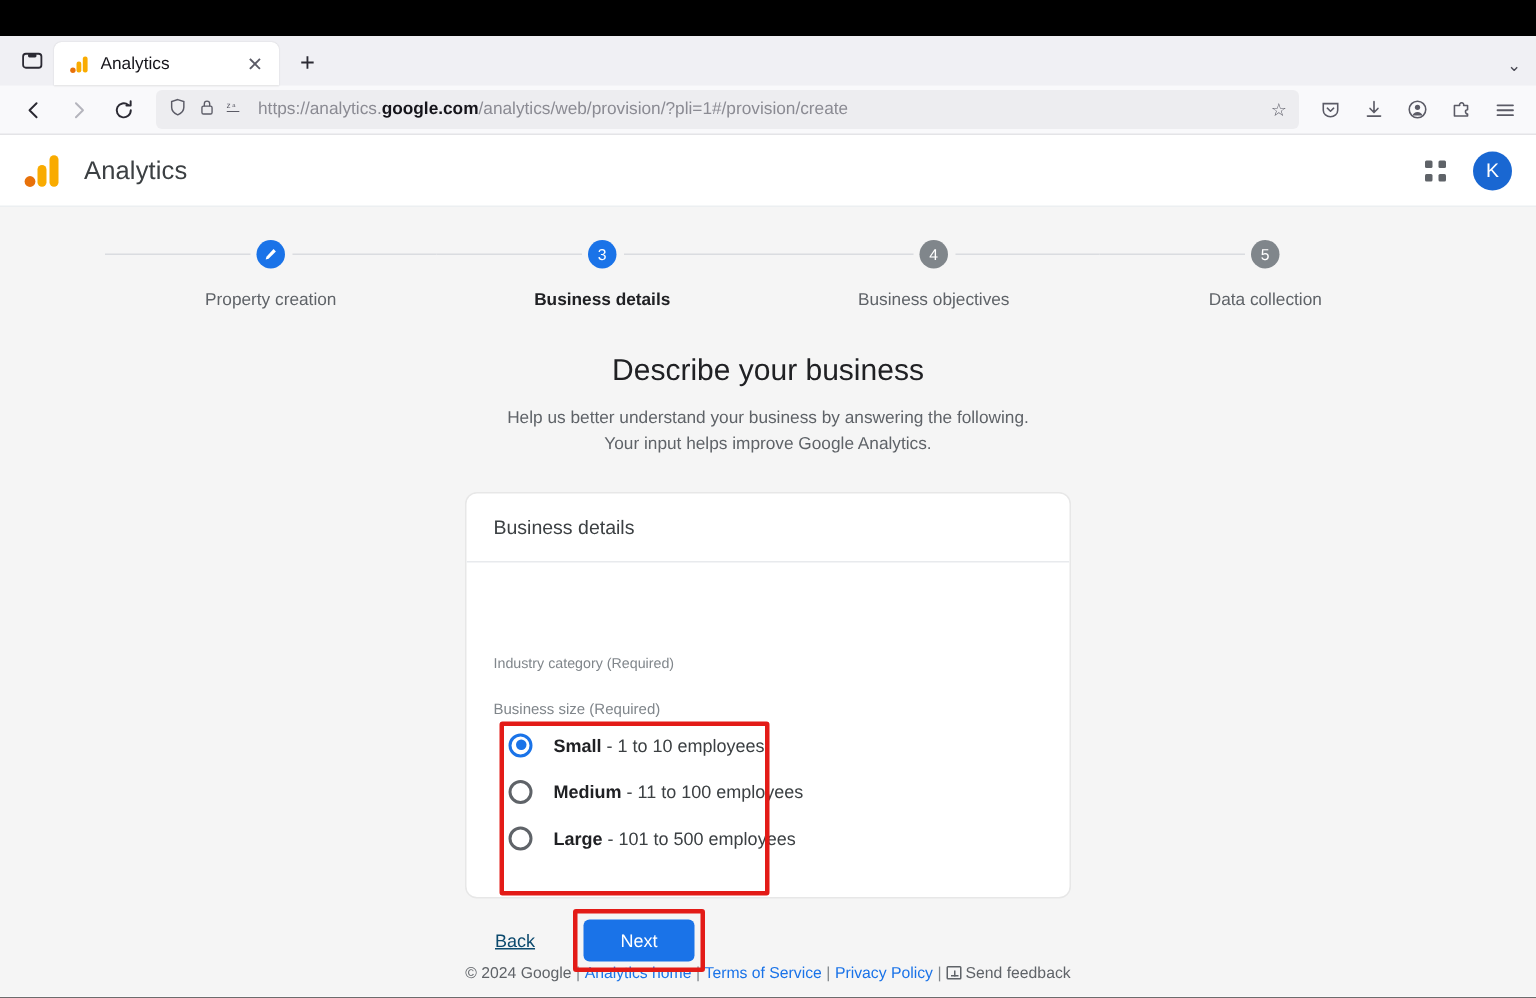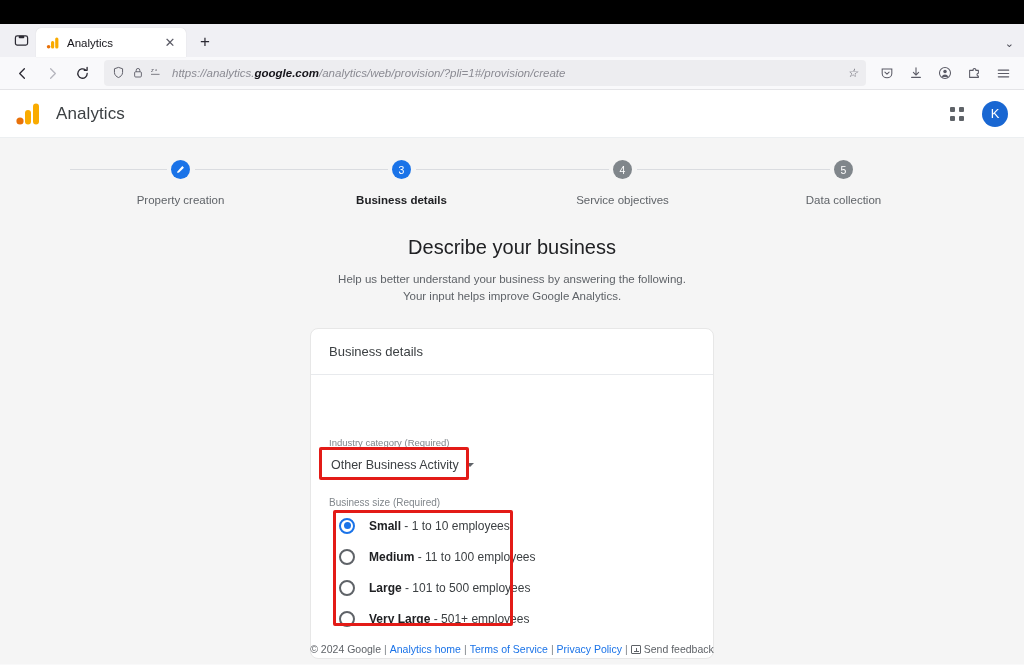--- a/index.html
+++ b/index.html
@@ -35,21 +35,21 @@
   }
   .tab-close { font-size: 13px; color: #5b5b66; width: 16px; text-align: center; line-height: 1; }
   .newtab { width: 26px; height: 26px; display: flex; align-items: center; justify-content: center;
     font-size: 17px; color: #2b2a33; margin: 0 0 2px 6px; border-radius: 4px; }
   .tabstrip-caret {
     position: absolute; right: 10px; bottom: 7px; color: #4a4a55; font-size: 11px;
   }
 
   .navbar {
     height: 33px; background: #f9f9fb; display: flex; align-items: center;
-    padding: 0 8px; gap: 2px; border-bottom: 1px solid #e4e4e7; font-style: italic;
+    padding: 0 8px; gap: 2px; border-bottom: 1px solid #e4e4e7;
   }
   .navbtn {
     width: 28px; height: 26px; display: flex; align-items: center; justify-content: center;
     color: #5b5b66; border-radius: 4px; flex: none;
   }
   .navbtn.disabled { color: #b5b5bd; }
   .urlbar {
     flex: 1; height: 26px; background: #ededf0; border-radius: 4px;
     display: flex; align-items: center; gap: 7px; padding: 0 8px; margin: 0 6px;
     font-size: 11.5px; color: #5b5b66; min-width: 0;
@@ -299,21 +299,21 @@
         <div class="line-l"></div>
         <div class="line-r"></div>
         <div class="step-dot active">3</div>
         <div class="step-label current">Business details</div>
       </div>
 
       <div class="step">
         <div class="line-l"></div>
         <div class="line-r"></div>
         <div class="step-dot todo">4</div>
-        <div class="step-label">Service objectives</div>
+        <div class="step-label">Business objectives</div>
       </div>
 
       <div class="step">
         <div class="line-l"></div>
         <div class="step-dot todo">5</div>
         <div class="step-label">Data collection</div>
       </div>
 
     </div>
 
@@ -321,27 +321,20 @@
     <div class="subline">
       <span>Help us better understand your business by answering the following.</span><br>
       <span>Your input helps improve Google Analytics.</span>
     </div>
 
     <div class="card">
       <div class="card-head">Business details</div>
       <div class="card-body">
 
         <div class="field-label">Industry category (Required)</div>
-        <div class="select-wrap">
-          <div class="select-box">
-            <span>Other Business Activity</span>
-            <span class="caret-dn"></span>
-          </div>
-          <div class="annot" style="left:-10px; top:-6px; width:150px; height:33px;"></div>
-        </div>
 
         <div class="size-label">Business size (Required)</div>
 
         <div style="position:relative;text-align:center;">
           <div class="annot" style="left:4px; top:-2px; width:180px; height:116px;"></div>
 
           <div class="radio-row">
             <span class="radio-wrap">
               <span class="radio-halo"></span>
               <span class="radio checked"></span>
@@ -356,26 +349,20 @@
             <span class="radio-text"><b>Medium</b><span> - 11 to 100 employees</span></span>
           </div>
 
           <div class="radio-row">
             <span class="radio-wrap">
               <span class="radio"></span>
             </span>
             <span class="radio-text"><b>Large</b><span> - 101 to 500 employees</span></span>
           </div>
 
-          <div class="radio-row">
-            <span class="radio-wrap">
-              <span class="radio"></span>
-            </span>
-            <span class="radio-text"><b>Very Large</b><span> - 501+ employees</span></span>
-          </div>
         </div>
 
       </div>
     </div>
 
     <div class="actions">
       <div class="btn-back">Back</div>
       <div style="position:relative;">
         <div class="btn-next">Next</div>
         <div class="annot" style="left:-7px; top:-7px; right:-7px; bottom:-7px;"></div>

